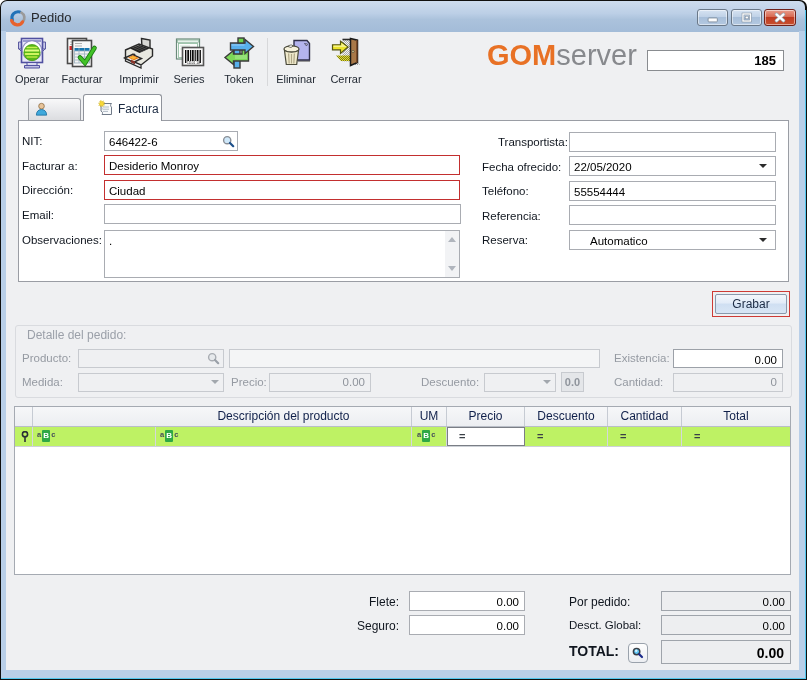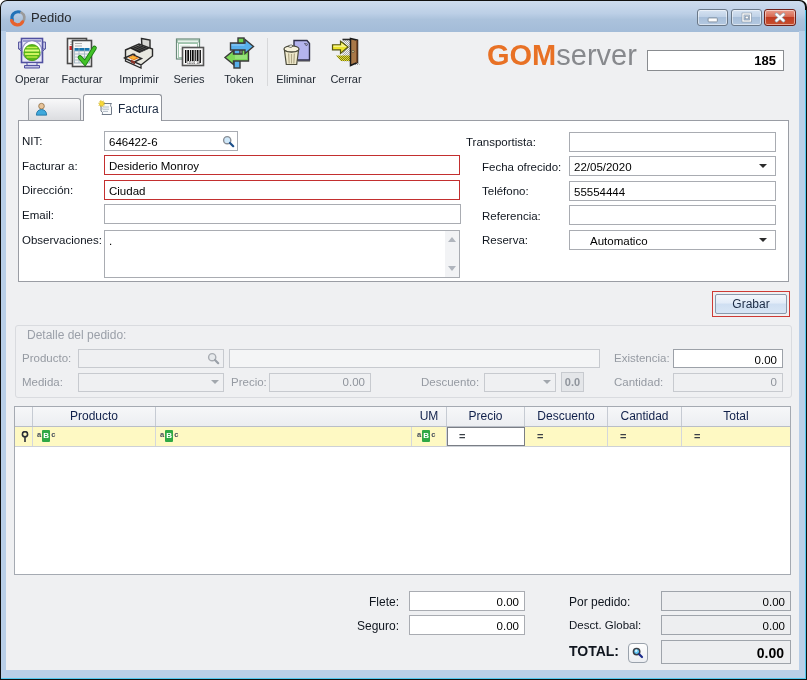--- a/index.html
+++ b/index.html
@@ -51,21 +51,21 @@
 
 #gbox{position:absolute;left:15px;top:325px;width:777px;height:73px;border:1px solid #d9dbdf;border-radius:3px;box-sizing:border-box;}
 #gbox .gtitle{position:absolute;left:11px;top:2px;font-size:12px;color:#9ba0a9;}
 .dlabel{position:absolute;font-size:11.5px;color:#959aa2;}
 .dbox{position:absolute;box-sizing:border-box;border:1px solid #c7cacf;background:#eff0f2;font-size:11.5px;color:#8f949c;}
 .dbox.lite{background:#f4f5f6;}
 
 #grid{position:absolute;left:14px;top:406px;width:777px;height:169px;border:1px solid #a5aab2;box-sizing:border-box;background:#fff;}
 #ghead{position:absolute;left:0;top:0;width:775px;height:19px;background:linear-gradient(#f6f7f9,#eceef1);border-bottom:1px solid #b9bec7;}
 .gh{position:absolute;top:0;height:19px;border-right:1px solid #c6cbd3;box-sizing:border-box;font-size:12px;color:#10204a;text-align:center;line-height:19px;}
-#gfilter{position:absolute;left:0;top:20px;width:775px;height:19px;background:#fef9c3;border-bottom:1px solid #cdd1d7;}
+#gfilter{position:absolute;left:0;top:20px;width:775px;height:19px;background:#bef264;border-bottom:1px solid #cdd1d7;}
 .gf{position:absolute;top:0;height:19px;border-right:1px solid #d4d7dc;box-sizing:border-box;}
 .eq{position:absolute;top:6px;font-size:11px;color:#3a3f46;font-weight:bold;line-height:7px;}
 .abc{position:absolute;top:3px;height:13px;font-size:7.5px;font-weight:bold;color:#454c5a;}
 .abc i{font-style:normal;display:inline-block;vertical-align:top;background:#2fa845;color:#fff;font-size:8px;width:8px;height:12px;line-height:12px;text-align:center;margin:0 1px;border-radius:1px;}
 
 .blabel{position:absolute;font-size:12px;color:#10161f;}
 .nbox{position:absolute;box-sizing:border-box;border:1px solid #a9acb2;background:#fff;font-size:11.5px;color:#000;text-align:right;padding:4px 5px 0 0;}
 .nbox.gray{background:#edeef0;border:1px solid #9fa4ab;}
 #totalLbl{position:absolute;left:569px;top:643px;font-size:14px;font-weight:bold;color:#10161f;}
 #lupaBtn{position:absolute;left:628px;top:643px;width:20px;height:20px;border:1px solid #9aa2ac;border-radius:4px;background:linear-gradient(#fefefe,#eceef2);box-sizing:border-box;}
@@ -304,21 +304,21 @@
 <div class="flabel" style="left:22px;top:184px;">Dirección:</div>
 <div class="tbox red" style="left:104px;top:180px;width:356px;height:20px;">Ciudad</div>
 <div class="flabel" style="left:22px;top:209px;">Email:</div>
 <div class="tbox" style="left:104px;top:204px;width:357px;height:20px;"></div>
 <div class="flabel" style="left:22px;top:234px;">Observaciones:</div>
 <div class="tbox" style="left:104px;top:230px;width:356px;height:48px;">.</div>
 <div class="abs" style="left:445px;top:231px;width:14px;height:46px;background:#f2f3f5;"></div>
 <div class="sarr" style="left:448px;top:237px;border-left:4px solid transparent;border-right:4px solid transparent;border-bottom:5px solid #b0b5bd;"></div>
 <div class="sarr" style="left:448px;top:266px;border-left:4px solid transparent;border-right:4px solid transparent;border-top:5px solid #b0b5bd;"></div>
 
-<div class="flabel" style="left:466px;top:136px;">Transportista:</div>
+<div class="flabel" style="left:498px;top:136px;">Transportista:</div>
 <div class="tbox" style="left:569px;top:132px;width:207px;height:20px;"></div>
 <div class="flabel" style="left:482px;top:161px;">Fecha ofrecido:</div>
 <div class="tbox" style="left:569px;top:156px;width:207px;height:20px;">22/05/2020</div>
 <div class="combo-arrow" style="left:759px;top:164px;"></div>
 <div class="flabel" style="left:482px;top:185px;">Teléfono:</div>
 <div class="tbox" style="left:569px;top:181px;width:207px;height:20px;">55554444</div>
 <div class="flabel" style="left:482px;top:210px;">Referencia:</div>
 <div class="tbox" style="left:569px;top:205px;width:207px;height:20px;"></div>
 <div class="flabel" style="left:482px;top:234px;">Reserva:</div>
 <div class="tbox" style="left:569px;top:230px;width:207px;height:20px;padding-left:20px;">Automatico</div>
@@ -347,21 +347,21 @@
 <div class="dlabel" style="left:421px;top:376px;">Descuento:</div>
 <div class="dbox" style="left:484px;top:373px;width:72px;height:19px;"></div>
 <div class="combo-arrow" style="left:543px;top:380px;border-top-color:#a2a7ad;"></div>
 <div class="dbox" style="left:561px;top:372px;width:23px;height:20px;background:#e4e6e9;text-align:center;padding-top:3px;font-weight:bold;font-size:11px;">0.0</div>
 <div class="dlabel" style="left:614px;top:376px;">Cantidad:</div>
 <div class="dbox" style="left:673px;top:373px;width:110px;height:19px;text-align:right;padding:2px 5px 0 0;">0</div>
 
 <div id="grid">
  <div id="ghead">
   <div class="gh" style="left:0;width:18px;"></div>
-  <div class="gh" style="left:18px;width:123px;">Producto</div>
+  <div class="gh" style="left:141px;width:256px;">Descripción del producto</div>
   <div class="gh" style="left:397px;width:35px;">UM</div>
   <div class="gh" style="left:432px;width:78px;">Precio</div>
   <div class="gh" style="left:510px;width:83px;">Descuento</div>
   <div class="gh" style="left:593px;width:74px;">Cantidad</div>
   <div class="gh" style="left:667px;width:108px;border-right:none;">Total</div>
  </div>
  <div id="gfilter">
   <div class="gf" style="left:0;width:18px;"></div>
   <div class="gf" style="left:18px;width:123px;"></div>
   <div class="gf" style="left:141px;width:256px;"></div>

